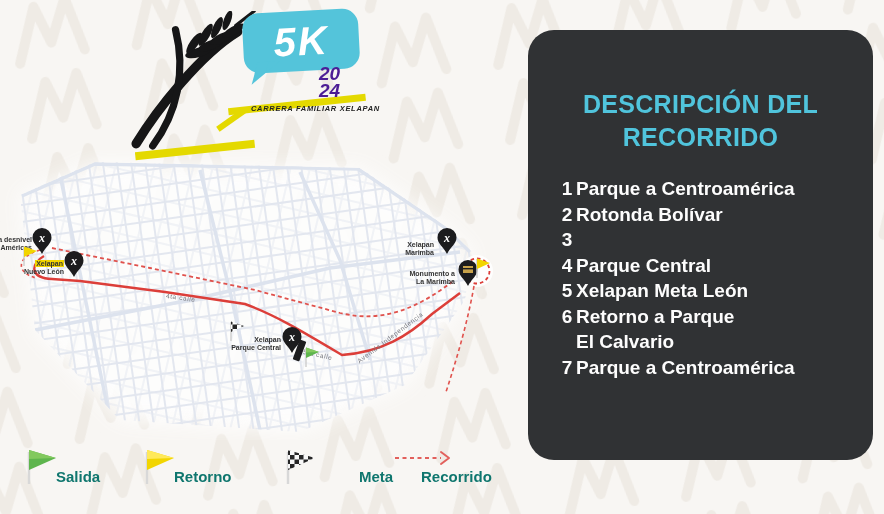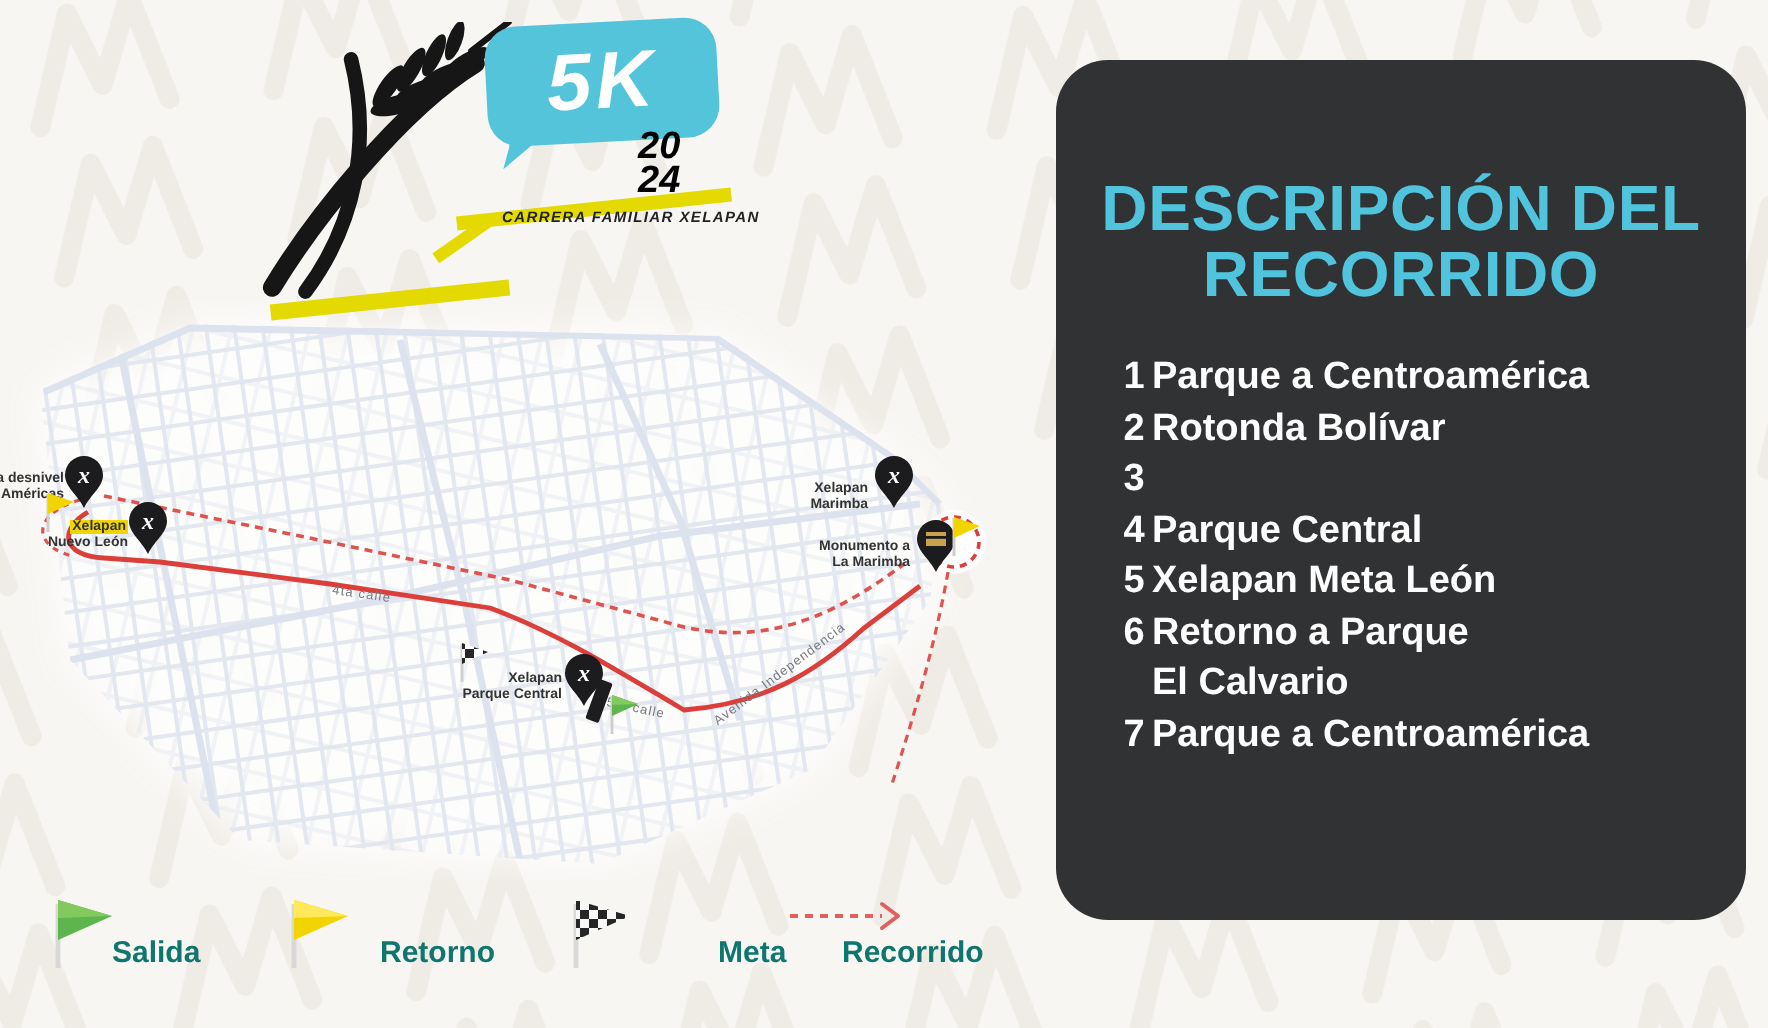--- a/index.html
+++ b/index.html
@@ -29,21 +29,21 @@
   #logo .bubble span{
     font-size:40px;font-weight:bold;font-style:italic;color:#fff;letter-spacing:2px;
   }
   #logo .runword{
     position:absolute;left:80px;top:52px;
     font-size:52px;line-height:52px;font-weight:bold;font-style:italic;
     color:#1e1e1f;letter-spacing:1px;z-index:2;
   }
   #logo .year{
     position:absolute;left:214px;top:60px;z-index:2;
-    font-size:19px;line-height:17px;font-weight:bold;font-style:italic;color:#000000;
+    font-size:19px;line-height:17px;font-weight:bold;font-style:italic;color:#4c1d95;
   }
   #logo .tagline{
     position:absolute;left:146px;top:99px;z-index:2;
     font-size:7.5px;font-weight:bold;font-style:italic;letter-spacing:.7px;color:#222;
   }
   .swoosh{position:absolute;background:#e4d900;z-index:1;}
   #sw1{left:123px;top:96px;width:138px;height:7px;transform:rotate(-6deg);}
   #sw2{left:110px;top:112px;width:32px;height:6px;transform:rotate(-35deg);}
   #sw3{left:30px;top:141px;width:120px;height:8px;transform:rotate(-6deg);}
 
@@ -68,21 +68,21 @@
     transform:rotate(20deg);border-radius:1px;
   }
 
   
   #panel{
     left:528px;top:30px;width:345px;height:430px;background:#303234;
     border-radius:26px;z-index:3;
   }
   #panel-title{
     margin-top:58px;text-align:center;white-space:pre-line;
-    font-size:32px;line-height:33px;font-weight:bold;letter-spacing:.3px;color:#50c4dc;
+    font-size:25px;line-height:33px;font-weight:bold;letter-spacing:.3px;color:#50c4dc;
   }
   #route-list{list-style:none;margin:22px 0 0 0;padding:0 14px 0 30px;}
   #route-list li{display:flex;line-height:25.5px;font-size:19px;font-weight:bold;color:#fdfdfd;}
   #route-list .num{width:18px;text-align:center;flex:none;}
   #route-list .lbl{white-space:pre-line;}
 
   
   .legend-label{
     position:absolute;top:468px;font-size:15px;font-weight:bold;color:#0f766e;z-index:2;
   }
@@ -383,21 +383,21 @@
   <path d="M7 4 L34 12 L7 24 Z" fill="#5eb54d"></path>
   <path d="M7 4 L34 12 L7 13 Z" fill="#82c95e"></path>
 </svg>
 <div class="legend-label" style="left:56px;">Salida</div>
 
 <svg class="legend-icon" style="left:140px;" width="36" height="40" viewBox="0 0 36 40">
   <line x1="7" y1="6" x2="7" y2="38" stroke="#d8d8d8" stroke-width="2.4"></line>
   <path d="M7 4 L34 12 L7 24 Z" fill="#f2d500"></path>
   <path d="M7 4 L34 12 L7 13 Z" fill="#ffe95a"></path>
 </svg>
-<div class="legend-label" style="left:174px;margin-left:16px;">Retorno</div>
+<div class="legend-label" style="left:174px;">Retorno</div>
 
 <svg class="legend-icon" style="left:281px;" width="36" height="40" viewBox="0 0 36 40">
   <line x1="7" y1="6" x2="7" y2="38" stroke="#d8d8d8" stroke-width="2.4"></line>
   <path d="M7 4 L34 12 L7 24 Z" fill="#f7f7f7"></path>
   <path d="M7 4 L34 12 L7 24 Z" fill="url(#chk)"></path>
 </svg>
 <div class="legend-label" style="left:321px;margin-left:38px;">Meta</div>
 
 <svg class="legend-icon" style="left:393px;top:450px;" width="62" height="16" viewBox="0 0 62 16">
   <line x1="2" y1="8" x2="48" y2="8" stroke="#e2605c" stroke-width="2" stroke-dasharray="4 3.5"></line>

